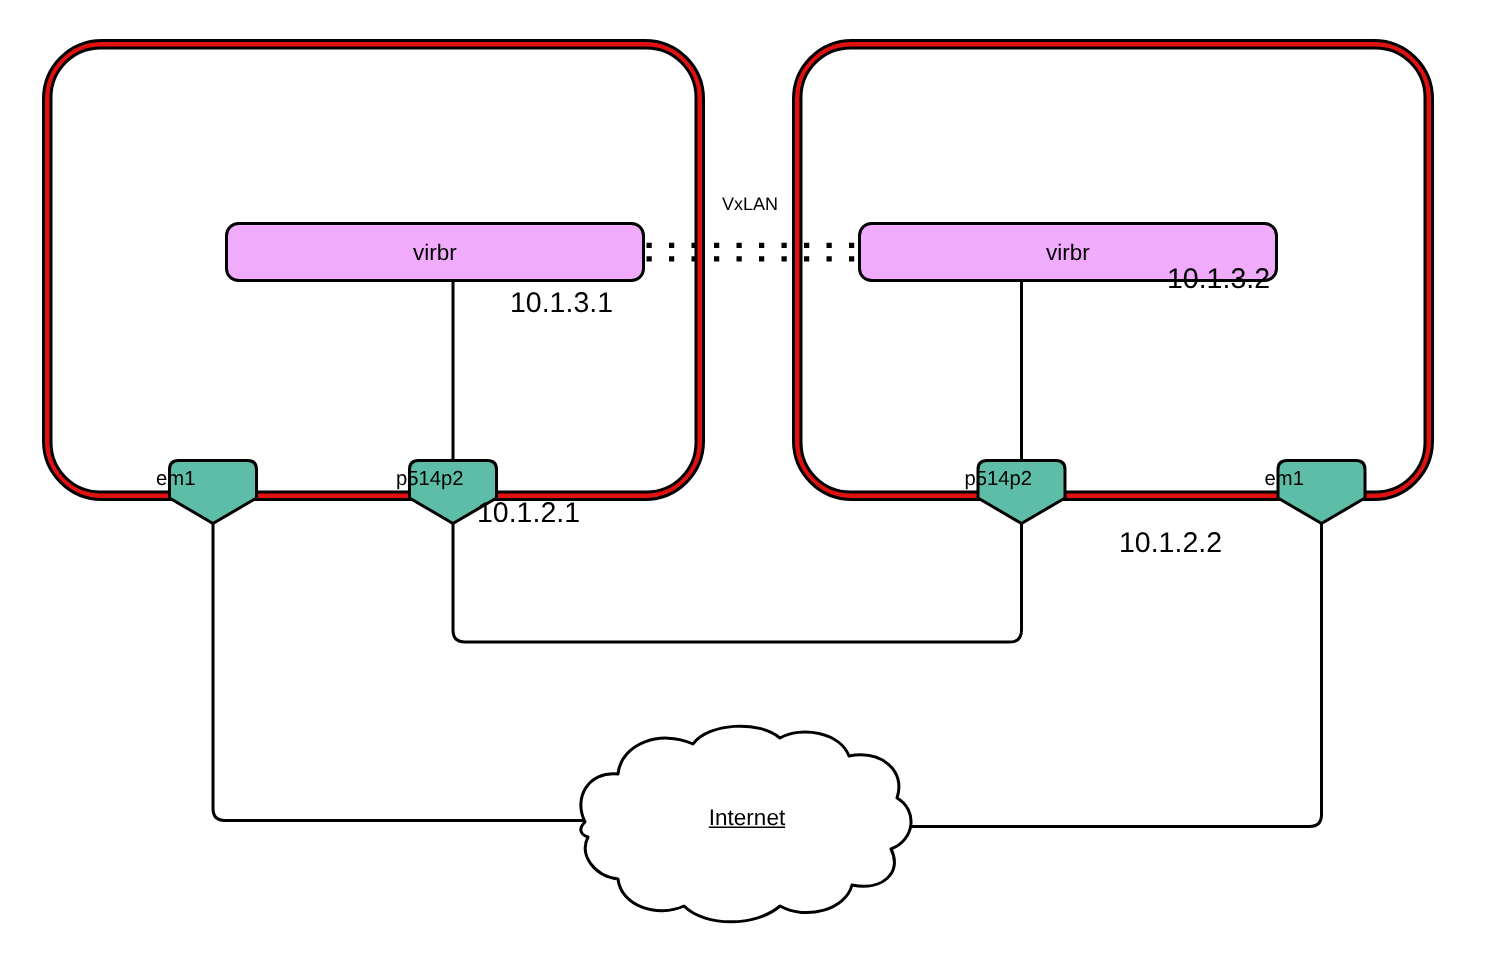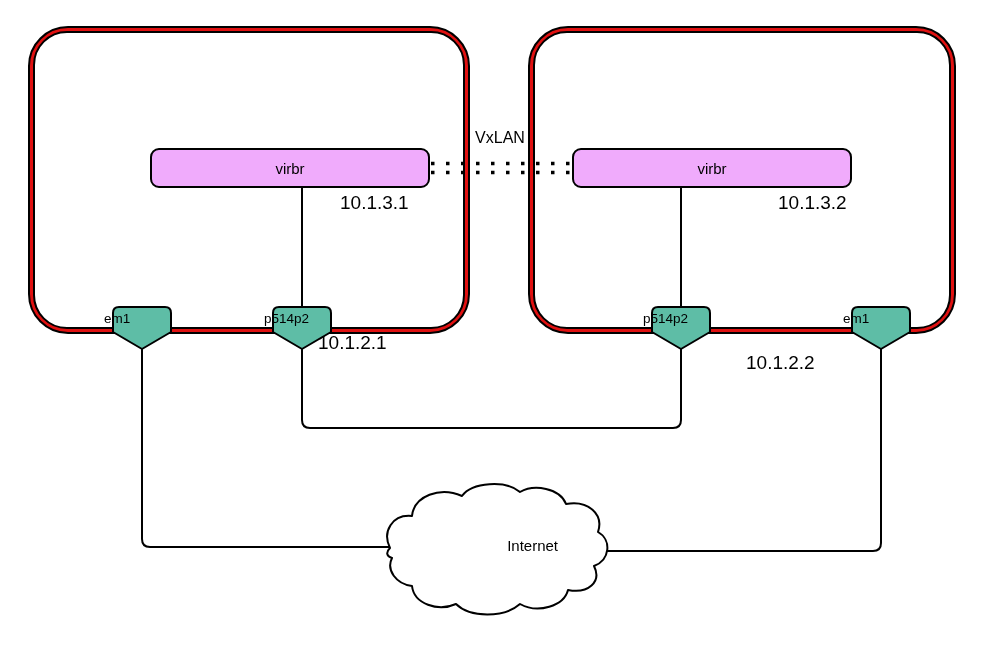--- a/index.html
+++ b/index.html
@@ -69,37 +69,38 @@
   .iface-p514p2-right{left:651px;top:306px;}
   .iface-em1-right{left:851px;top:306px;}
 
   .ip-label{
     position:absolute;
     font-size:19px;
     white-space:nowrap;
     z-index:6;
   }
   .ip-bridge-1{left:340px;top:192px;}
-  .ip-bridge-2{left:778px;top:192px;}
+  .ip-bridge-2{left:778px;top:176px;}
   .ip-p514p2-1{left:318px;top:332px;}
   .ip-p514p2-2{left:698px;top:352px;margin-left:48px;}
 
   .vxlan-label{
     position:absolute;
     left:462px;top:129px;width:76px;
     text-align:center;
-    font-size:16px;
+    font-size:12px;
     z-index:6;
   }
   .internet-label{
     position:absolute;
     left:438px;top:537px;width:120px;
-    text-align:right;
+    text-align:center;
     font-size:15px;
     z-index:6;
+    text-decoration:underline;
   }
 </style>
 </head>
 <body>
 
 <div class="canvas">
 
   <div class="host host-1"></div>
   <div class="host host-2"></div>
 

